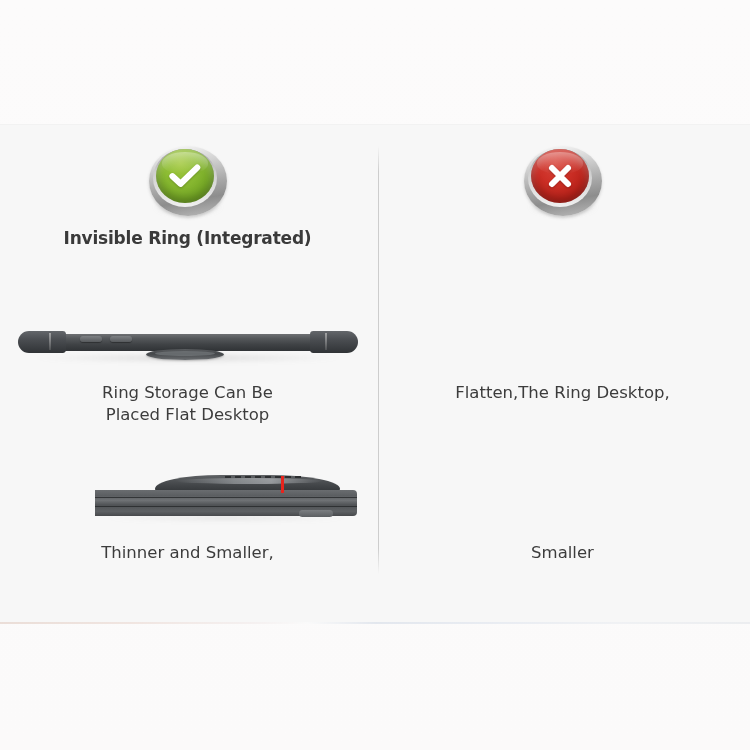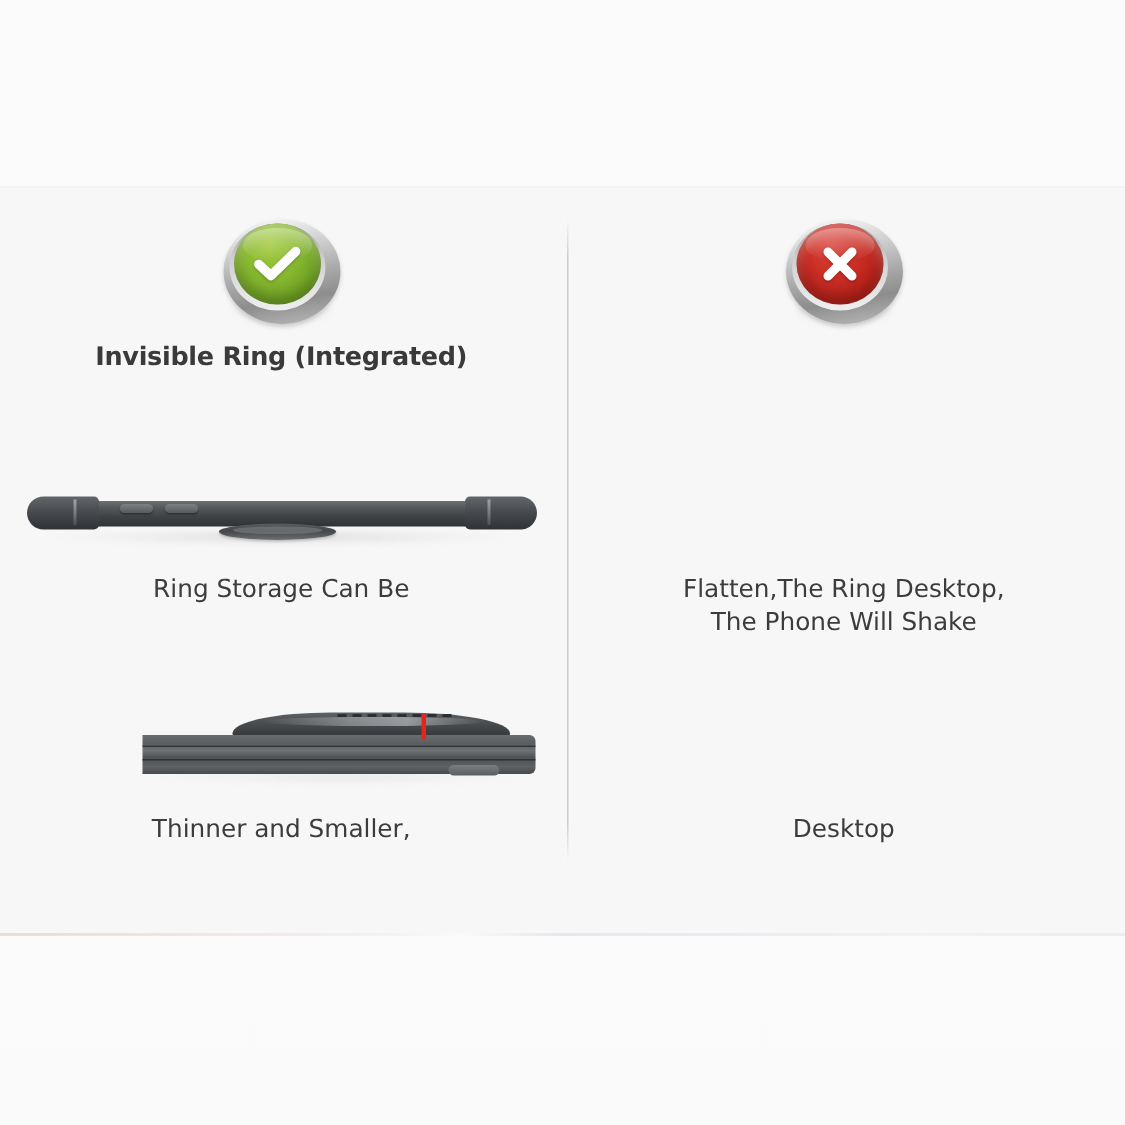--- a/index.html
+++ b/index.html
@@ -343,20 +343,21 @@
       <div class="capR"></div>
       <div class="seamL"></div>
       <div class="seamR"></div>
       <div class="btn1"></div>
       <div class="btn2"></div>
       <div class="ringflat"></div>
     </div>
 
     <div class="caption upper">
       <span class="ln">Ring Storage Can Be</span>
+      <span class="ln">Placed Flat Desktop</span>
     </div>
 
     <div class="photo" id="p-lb">
       <div class="shadow"></div>
       <div class="ringlid"></div>
       <div class="case"></div>
       <div class="caseline1"></div>
       <div class="caseline2"></div>
       <div class="caseslot"></div>
       <div class="dash"></div>
@@ -379,21 +380,20 @@
       <div class="badge-glyph">
         <svg width="28" height="28" viewBox="0 0 28 28" aria-hidden="true">
           <path d="M6 6 L22 22 M22 6 L6 22" fill="none" stroke="#ffffff" stroke-width="6" stroke-linecap="round"></path>
         </svg>
       </div>
     </div>
 
 
     <div class="caption upper">
       <span class="ln">Flatten,The Ring Desktop,</span>
-      <span class="ln">The Phone Will Shake</span>
     </div>
 
     <div class="caption lower">
-      <span class="ln">Desktop</span>
+      <span class="ln">Smaller</span>
     </div>
   </div>
 
 </div>
 
 </body></html>

